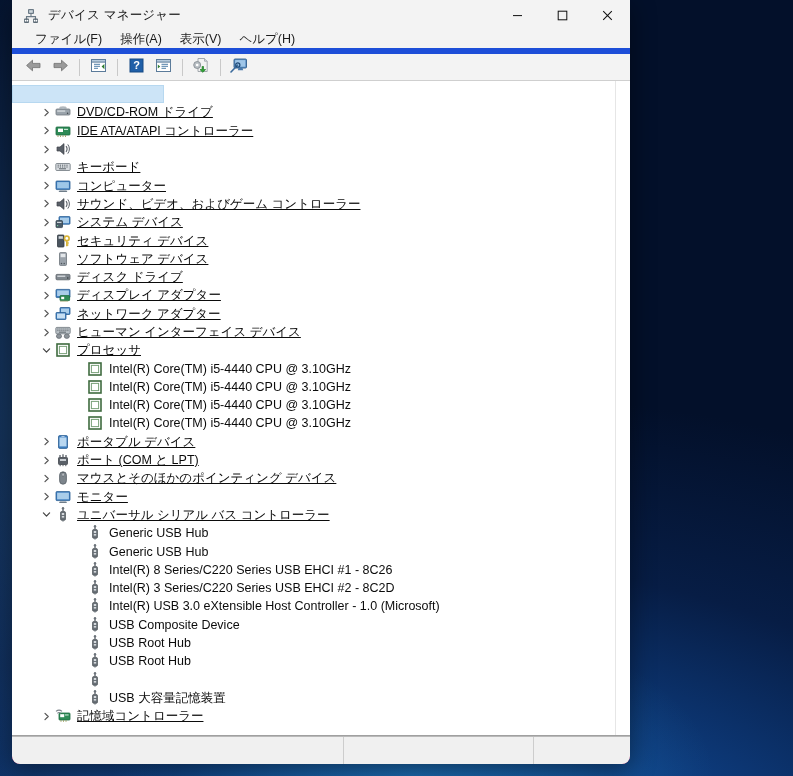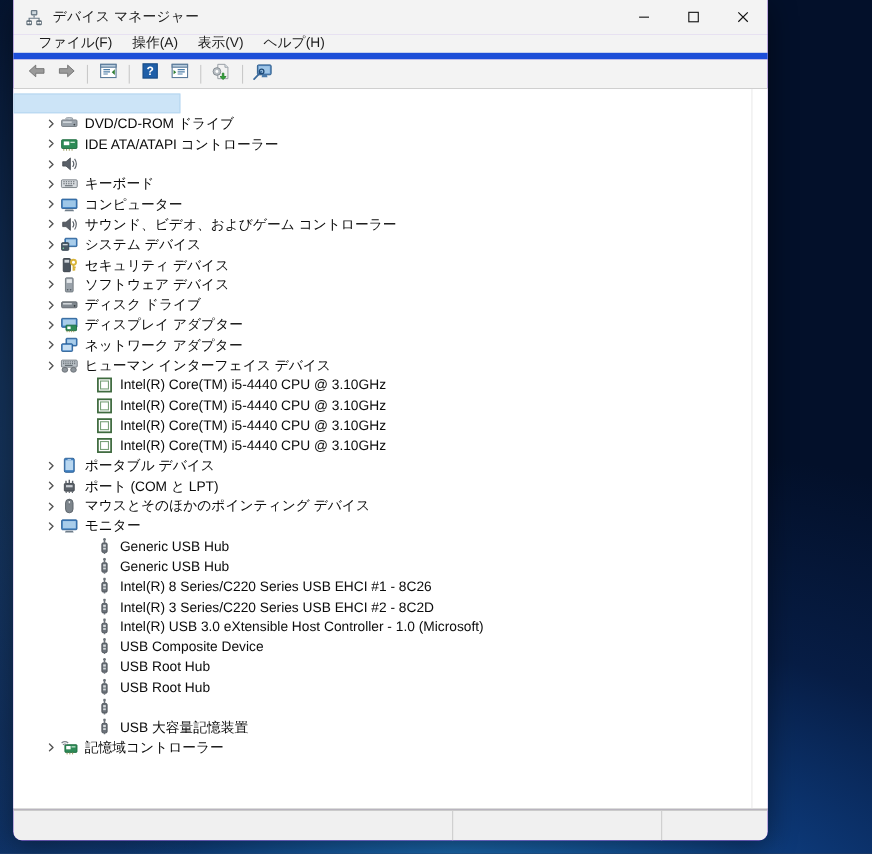--- a/index.html
+++ b/index.html
@@ -19,22 +19,22 @@
     position: absolute; left: 0; top: 0; width: 793px; height: 776px;
     background:
       radial-gradient(ellipse 260px 700px at 6% 55%, rgba(80,170,255,.30), rgba(0,0,0,0) 70%),
       radial-gradient(ellipse 420px 220px at 52% 100%, rgba(60,200,255,.25), rgba(0,0,0,0) 72%);
     pointer-events: none;
   }
 
   
   .window {
     position: absolute;
-    left: 12px; top: 0; width: 686px; height: 764px;
-    background: #6d28d9;
+    left: 12px; top: 0; width: 618px; height: 764px;
+    background: #be185d;
     border-radius: 0 0 8px 8px;
     box-shadow: 0 6px 26px rgba(0,0,0,.45);
     display: flex; flex-direction: column;
     overflow: hidden;
   }
 
   
   .titlebar {
     height: 31px; flex: 0 0 31px;
     background: #f3f3f3;
@@ -127,21 +127,21 @@
     width: 16px; flex: 0 0 16px;
     display: flex; align-items: center; justify-content: center;
     color: #6f6f6f;
   }
   .chev svg { display: block; }
   .chev.empty svg { visibility: hidden; }
   .ico { width: 18px; flex: 0 0 18px; display: flex; align-items: center; justify-content: center; }
   .ico svg { display: block; }
 
   .lvl0 { padding-left: 10px; }
-  .lvl1 { padding-left: 26px; }
+  .lvl1 { padding-left: 26px; text-decoration: underline; }
   .lvl2 { padding-left: 58px; }
 
   
   .statusbar {
     height: 28px; flex: 0 0 28px;
     background: #f0f0f0;
     border-top: 1px solid #b9b9b9;
     display: flex; align-items: stretch;
   }
   .sb-pane { height: 100%; }
@@ -491,20 +491,34 @@
             <span class="ico">
               <svg width="16" height="16" viewBox="0 0 16 16">
                 <rect x=".8" y="3.4" width="14.4" height="6.4" rx="1" fill="#b9c0c6" stroke="#6f777e" stroke-width=".8"></rect>
                 <path d="M2.4 5 H3.4 M4.4 5 H5.4 M6.4 5 H7.4 M8.4 5 H9.4 M10.4 5 H11.4 M12.4 5 H13.4 M2.4 6.6 H3.4 M4.4 6.6 H5.4 M6.4 6.6 H7.4 M8.4 6.6 H9.4 M10.4 6.6 H11.4 M12.4 6.6 H13.4 M4 8.2 H11" stroke="#5b6369" stroke-width=".9"></path>
                 <ellipse cx="4" cy="12.2" rx="2.6" ry="2.2" fill="#8d949a" stroke="#5f666c" stroke-width=".7"></ellipse>
                 <ellipse cx="11.8" cy="12.2" rx="2.6" ry="2.2" fill="#8d949a" stroke="#5f666c" stroke-width=".7"></ellipse>
               </svg>
             </span>
             <span class="label">ヒューマン インターフェイス デバイス</span>
           </div>
+          <div class="row lvl1">
+            <span class="chev">
+              <svg width="9" height="9" viewBox="0 0 9 9">
+                <path d="M1.4 2.9 L4.5 6.1 L7.6 2.9" stroke="#444" stroke-width="1.25" fill="none" stroke-linecap="round" stroke-linejoin="round"></path>
+              </svg>
+            </span>
+            <span class="ico">
+              <svg width="16" height="16" viewBox="0 0 16 16">
+                <rect x="2" y="2" width="12" height="12" fill="#ffffff" stroke="#3f6b3f" stroke-width="1.6"></rect>
+                <rect x="4.4" y="4.4" width="7.2" height="7.2" fill="#ffffff" stroke="#79a179" stroke-width="1"></rect>
+              </svg>
+            </span>
+            <span class="label">プロセッサ</span>
+          </div>
           <div class="row lvl2">
             <span class="chev empty">
               <svg width="9" height="9" viewBox="0 0 9 9">
                 <path d="M3 1.4 L6.2 4.5 L3 7.6" stroke="#555" stroke-width="1.25" fill="none" stroke-linecap="round" stroke-linejoin="round"></path>
               </svg>
             </span>
             <span class="ico">
               <svg width="16" height="16" viewBox="0 0 16 16">
                 <rect x="2" y="2" width="12" height="12" fill="#ffffff" stroke="#3f6b3f" stroke-width="1.6"></rect>
                 <rect x="4.4" y="4.4" width="7.2" height="7.2" fill="#ffffff" stroke="#79a179" stroke-width="1"></rect>
@@ -607,20 +621,38 @@
               </svg>
             </span>
             <span class="ico">
               <svg width="16" height="16" viewBox="0 0 16 16">
                 <rect x="1" y="2.6" width="14" height="9" rx=".9" fill="#3f7fc1" stroke="#2a5d92" stroke-width=".8"></rect>
                 <rect x="2.1" y="3.7" width="11.8" height="6.6" fill="#a9cdea"></rect>
                 <path d="M4.8 12.4 H11.2 L12 14 H4 Z" fill="#6f7d89"></path>
               </svg>
             </span>
             <span class="label">モニター</span>
+          </div>
+          <div class="row lvl1">
+            <span class="chev">
+              <svg width="9" height="9" viewBox="0 0 9 9">
+                <path d="M1.4 2.9 L4.5 6.1 L7.6 2.9" stroke="#444" stroke-width="1.25" fill="none" stroke-linecap="round" stroke-linejoin="round"></path>
+              </svg>
+            </span>
+            <span class="ico">
+              <svg width="16" height="16" viewBox="0 0 16 16">
+                <rect x="5.6" y="4.6" width="4.8" height="8.6" rx="1" fill="#6b7279" stroke="#4a5056" stroke-width=".8"></rect>
+                <rect x="6.8" y="6" width="2.4" height="2" fill="#d7dbde"></rect>
+                <rect x="6.8" y="9" width="2.4" height="1.6" fill="#d7dbde"></rect>
+                <path d="M8 4.6 V1.6" stroke="#6b7279" stroke-width="1.5"></path>
+                <circle cx="8" cy="1.3" r="1.2" fill="#6b7279"></circle>
+                <path d="M8 13.2 V14.6" stroke="#6b7279" stroke-width="1.4"></path>
+              </svg>
+            </span>
+            <span class="label">ユニバーサル シリアル バス コントローラー</span>
           </div>
           <div class="row lvl2">
             <span class="chev empty">
               <svg width="9" height="9" viewBox="0 0 9 9">
                 <path d="M3 1.4 L6.2 4.5 L3 7.6" stroke="#555" stroke-width="1.25" fill="none" stroke-linecap="round" stroke-linejoin="round"></path>
               </svg>
             </span>
             <span class="ico">
               <svg width="16" height="16" viewBox="0 0 16 16">
                 <rect x="5.6" y="4.6" width="4.8" height="8.6" rx="1" fill="#6b7279" stroke="#4a5056" stroke-width=".8"></rect>

